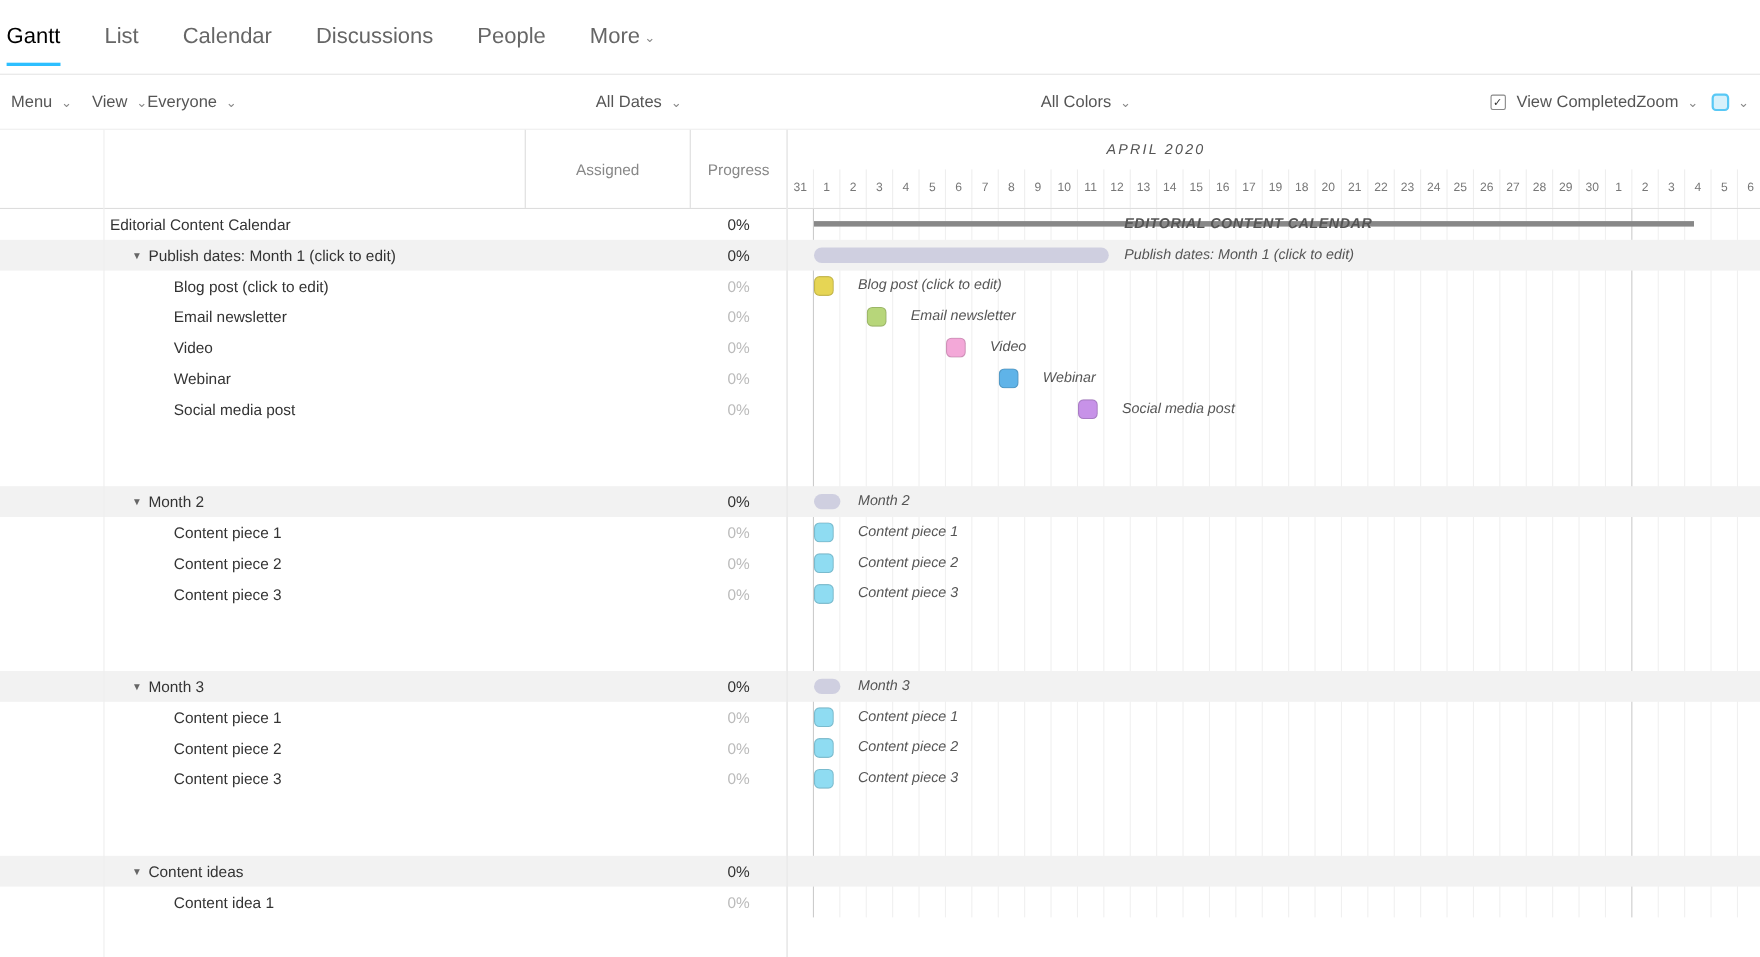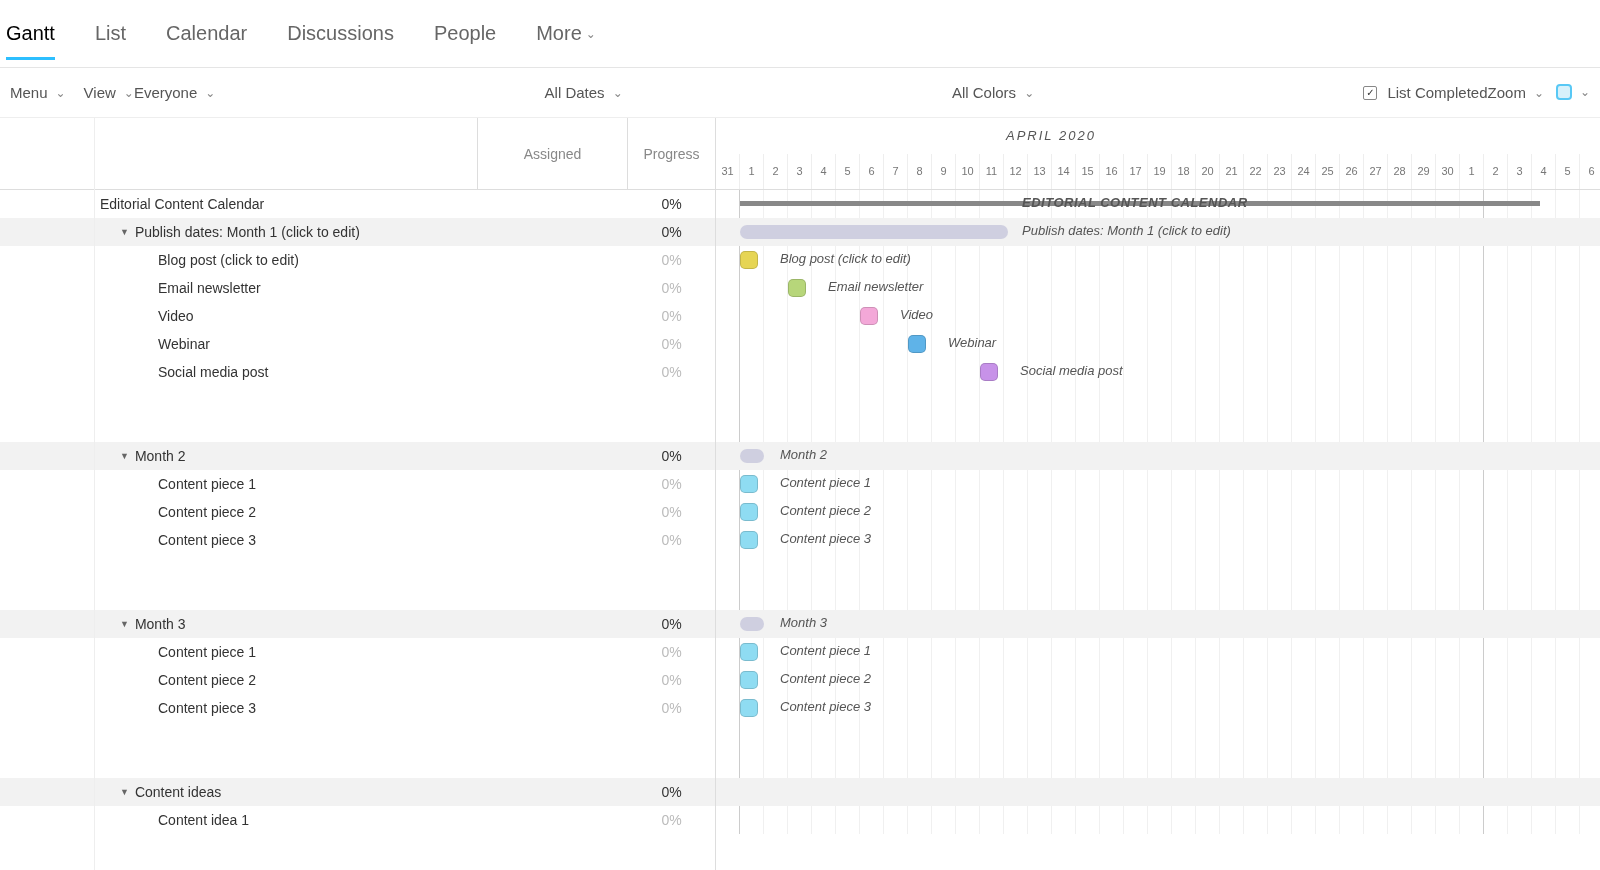--- a/index.html
+++ b/index.html
@@ -8,21 +8,21 @@
 .top-tabs { display: flex; align-items: center; padding: 0 6px; height: 68px; border-bottom: 1px solid #e5e5e5; gap: 40px; }
 .top-tabs .tab { font-size: 20px; color: #666; cursor: pointer; height: 52px; display: flex; align-items: center; position: relative; }
 .top-tabs .tab.active { color: #000; font-weight: 500; }
 .top-tabs .tab.active::after { content:""; position:absolute; bottom:0; left:0; right:0; height:3px; background:#2dbfff; }
 .chev { font-size: 12px; color: #888; margin-left: 4px; }
 
 .toolbar { display:flex; align-items:center; height:50px; padding: 0 10px; font-size:15px; color:#555; border-bottom:1px solid #eee;}
 .tb-left { display:flex; gap:18px; }
 .tb-item { display:flex; align-items:center; gap:4px; cursor:pointer; }
 .tb-center { flex:1; display:flex; justify-content:space-between; gap:60px; align-items:center;}
-.tb-right { display:flex; align-items:flex-start; gap:12px;}
+.tb-right { display:flex; align-items:center; gap:12px;}
 .checkbox-box { width:14px; height:14px; border:1px solid #888; border-radius:2px; display:inline-flex; align-items:center; justify-content:center; font-size:10px; color:#333; margin-right:6px;}
 .zoom-swatch { width:16px; height:16px; border:2px solid #58c8f5; border-radius:4px; background:#d7f1fb; }
 
 .main { display:flex; height: calc(870px - 68px - 50px); }
 .left-pane { width:715px; flex-shrink:0; display:flex; flex-direction:column; }
 .left-header-row { display:flex; height:72px; border-bottom:1px solid #ddd; }
 .lh-name { width:478px; border-right:1px solid #ddd; }
 .lh-assigned { width:150px; border-right:1px solid #ddd; display:flex; align-items:center; justify-content:center; color:#888; font-size:14px; }
 .lh-progress { width:87px; display:flex; align-items:center; justify-content:center; color:#888; font-size:14px; }
 
@@ -97,21 +97,21 @@
     <div class="tb-item">
         <span>All Dates</span>
         <span class="chev">⌄</span>
       </div>
     <div class="tb-item">
         <span>All Colors</span>
         <span class="chev">⌄</span>
       </div>
     <div class="tb-item">
         <span class="checkbox-box">✓</span>
-        <span>List Completed</span>
+        <span>View Completed</span>
       </div>
   </div>
   <div class="tb-right">
     <div class="tb-item">
         <span>Zoom</span>
         <span class="chev">⌄</span>
       </div>
     <div class="tb-item">
         <span class="zoom-swatch"></span>
         <span class="chev">⌄</span>

